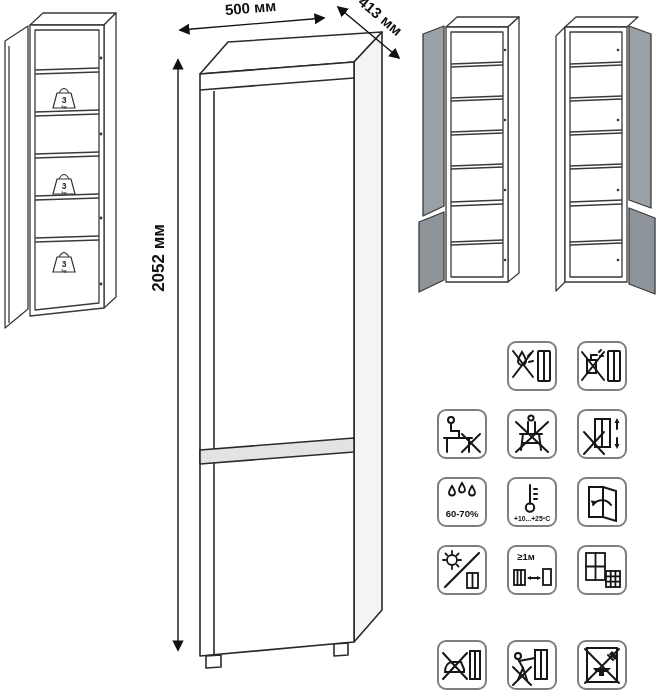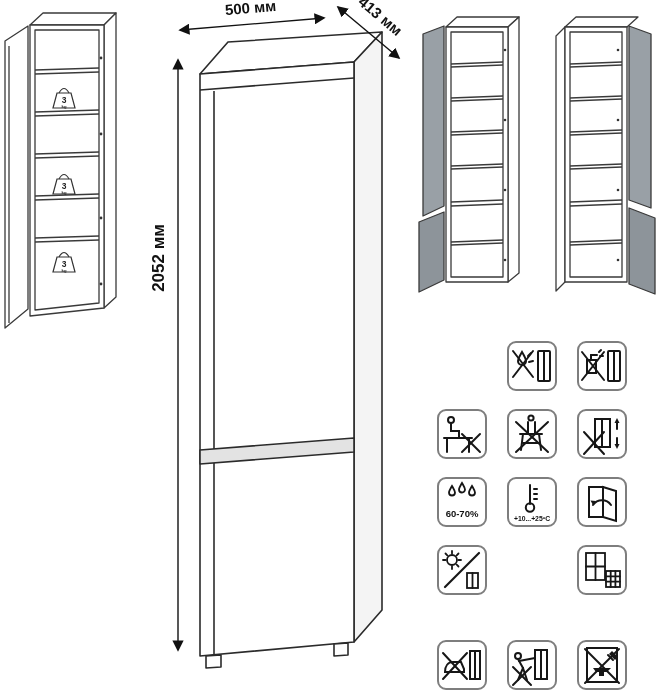--- a/index.html
+++ b/index.html
@@ -257,20 +257,34 @@
           <line x1="18.5" y1="12" x2="21" y2="12"></line>
       <line x1="5.5" y1="5.5" x2="7.3" y2="7.3"></line>
           <line x1="16.7" y1="16.7" x2="18.5" y2="18.5"></line>
       <line x1="18.5" y1="5.5" x2="16.7" y2="7.3"></line>
       <line x1="5" y1="39" x2="39" y2="5" stroke-width="2.2"></line>
       <rect x="27" y="25" width="11" height="15"></rect>
           <line x1="32.5" y1="25" x2="32.5" y2="40"></line>
     </g>
       </svg>
   </div>
+  <div class="tile" style="left:507px;top:545px">
+    <svg viewBox="0 0 44 44">
+      <text x="16" y="12" font-size="9.5" font-weight="bold" fill="#111" text-anchor="middle">≥1м</text>
+      <g stroke="#161616" stroke-width="1.8" fill="none" stroke-linecap="round">
+        <rect x="4" y="22" width="11" height="15"></rect>
+          <line x1="7.5" y1="22" x2="7.5" y2="37"></line>
+          <line x1="11" y1="22" x2="11" y2="37"></line>
+        <rect x="33" y="21" width="8" height="16"></rect>
+        <line x1="19" y1="30" x2="29" y2="30"></line>
+      </g>
+      <polygon points="17,30 21,28 21,32" fill="#161616"></polygon>
+      <polygon points="31,30 27,28 27,32" fill="#161616"></polygon>
+    </svg>
+  </div>
   <div class="tile" style="left:577px;top:545px">
     <svg viewBox="0 0 44 44">
         <g stroke="#161616" stroke-width="1.8" fill="none" stroke-linecap="round">
       <rect x="6" y="5" width="19" height="27"></rect>
           <line x1="15.5" y1="5" x2="15.5" y2="32"></line>
           <line x1="6" y1="18.5" x2="25" y2="18.5"></line>
       <rect x="26" y="23" width="14" height="16"></rect>
       <line x1="26" y1="28.3" x2="40" y2="28.3"></line>
           <line x1="26" y1="33.6" x2="40" y2="33.6"></line>
       <line x1="30.7" y1="23" x2="30.7" y2="39"></line>

